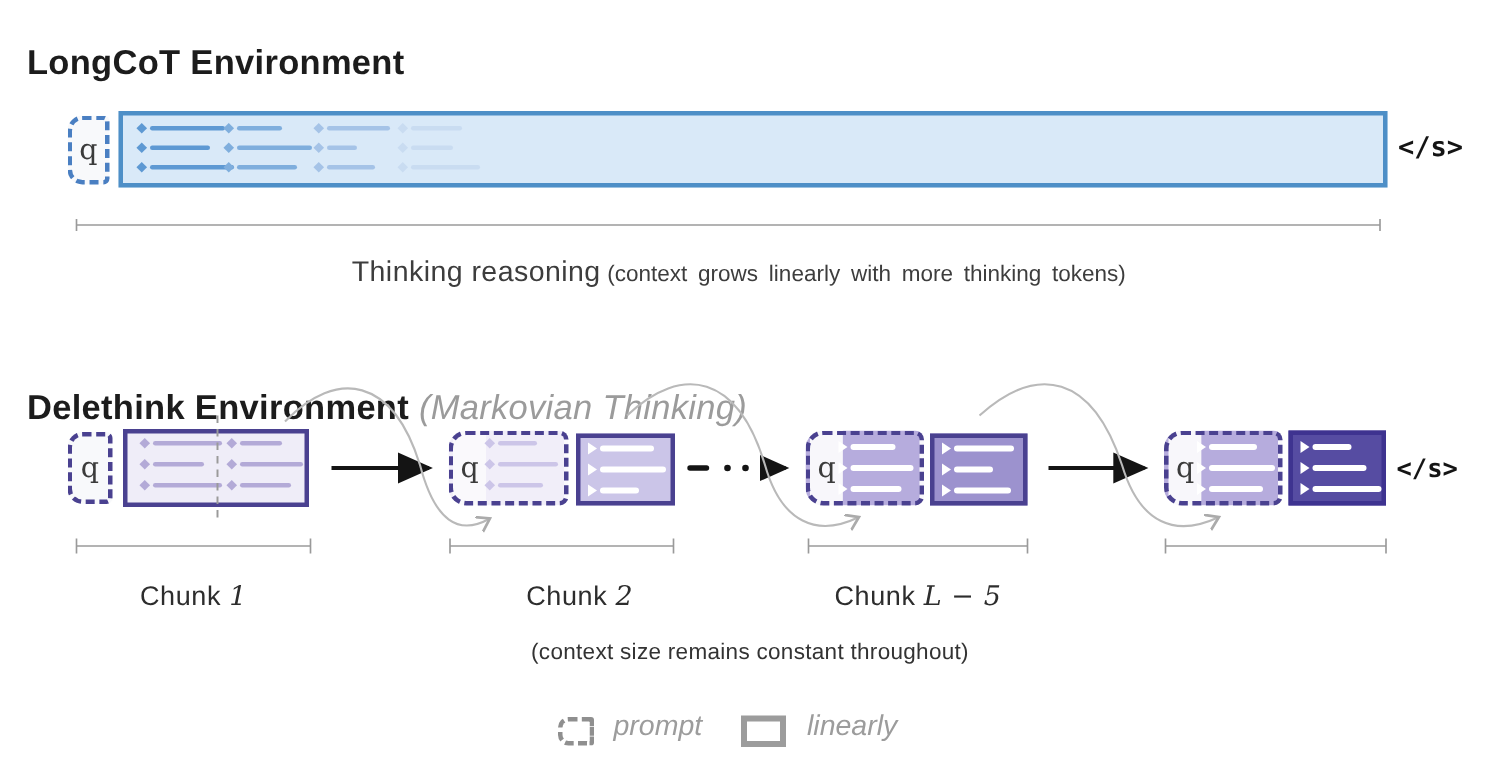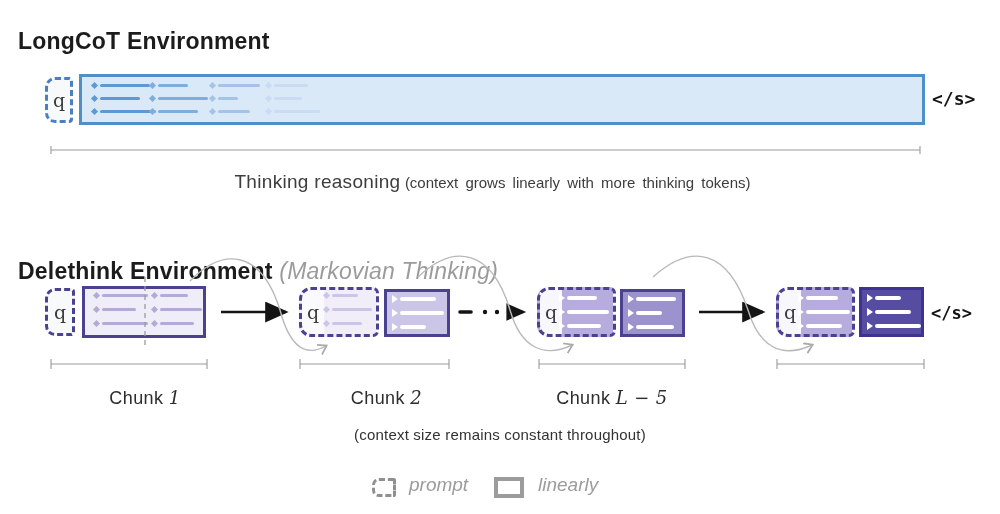--- a/index.html
+++ b/index.html
@@ -89,21 +89,21 @@
   </div>
   <div class="abs rbox purple" style="left:620px;top:289px;width:65px;height:48px;background:#9C92CE;"></div>
 
   <div class="abs dbox" style="left:776px;top:287px;width:79px;height:50px;background:linear-gradient(90deg,#f8f7fb 0 22px,#B6ACDD 22px);">
     <span class="qglyph">q</span>
   </div>
   <div class="abs rbox purple" style="left:859px;top:287px;width:65px;height:50px;background:#564CA2;border-color:#3E3390;"></div>
 
   <div class="abs eos" style="left:931px;top:303px;font-size:17px;">&lt;/s&gt;</div>
 
-  <div class="abs chunk-label" style="left:67px;top:387px;width:156px;text-align:center;">
+  <div class="abs chunk-label" style="left:51px;top:387px;width:156px;text-align:center;">
     <span>Chunk</span>
     <span class="math">1</span>
   </div>
   <div class="abs chunk-label" style="left:312px;top:387px;width:149px;">
     <span>Chunk</span>
     <span class="math">2</span>
   </div>
   <div class="abs chunk-label" style="left:539px;top:387px;width:146px;">
     <span>Chunk</span>
     <span class="math">L − 5</span>

